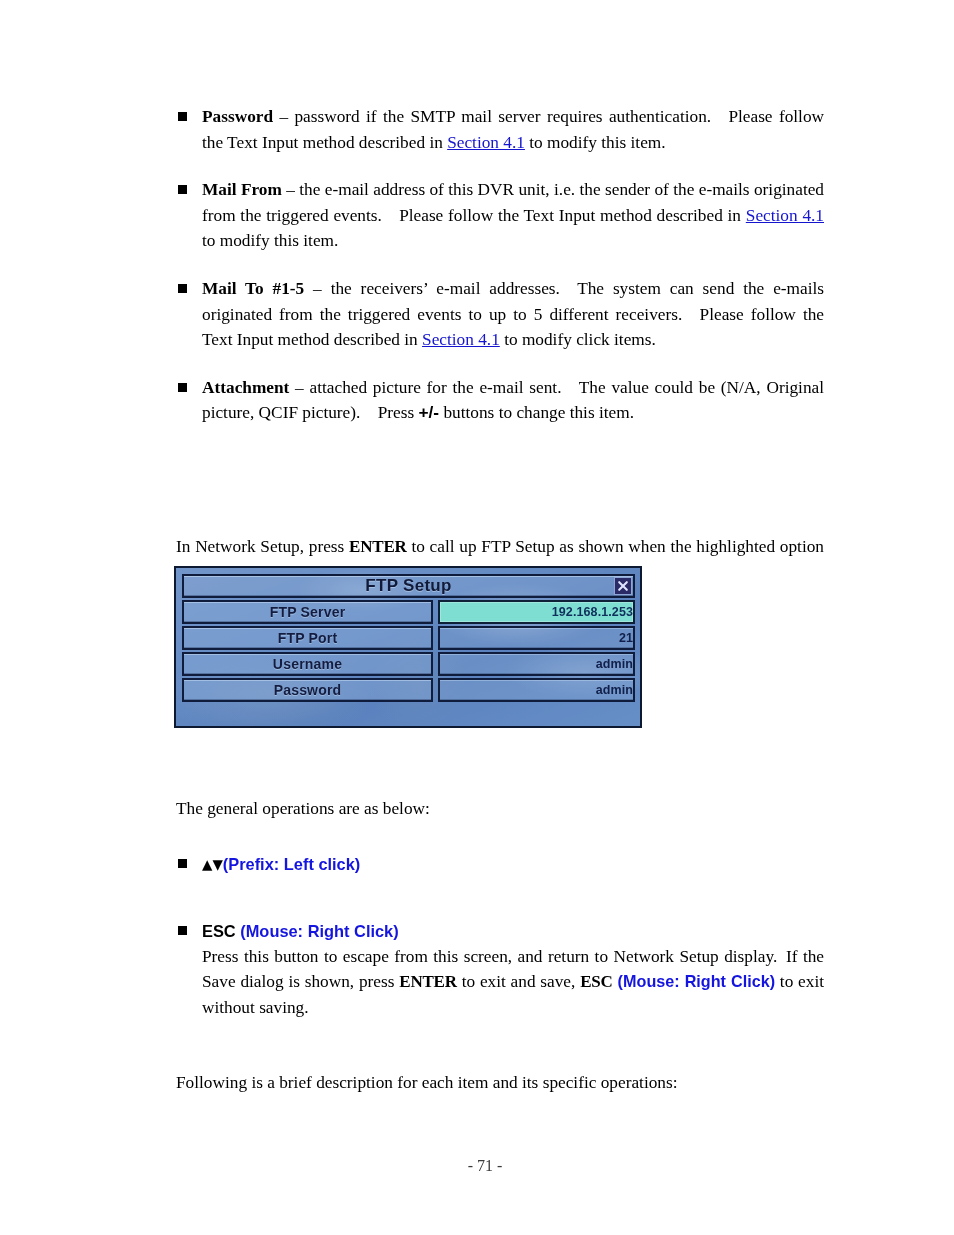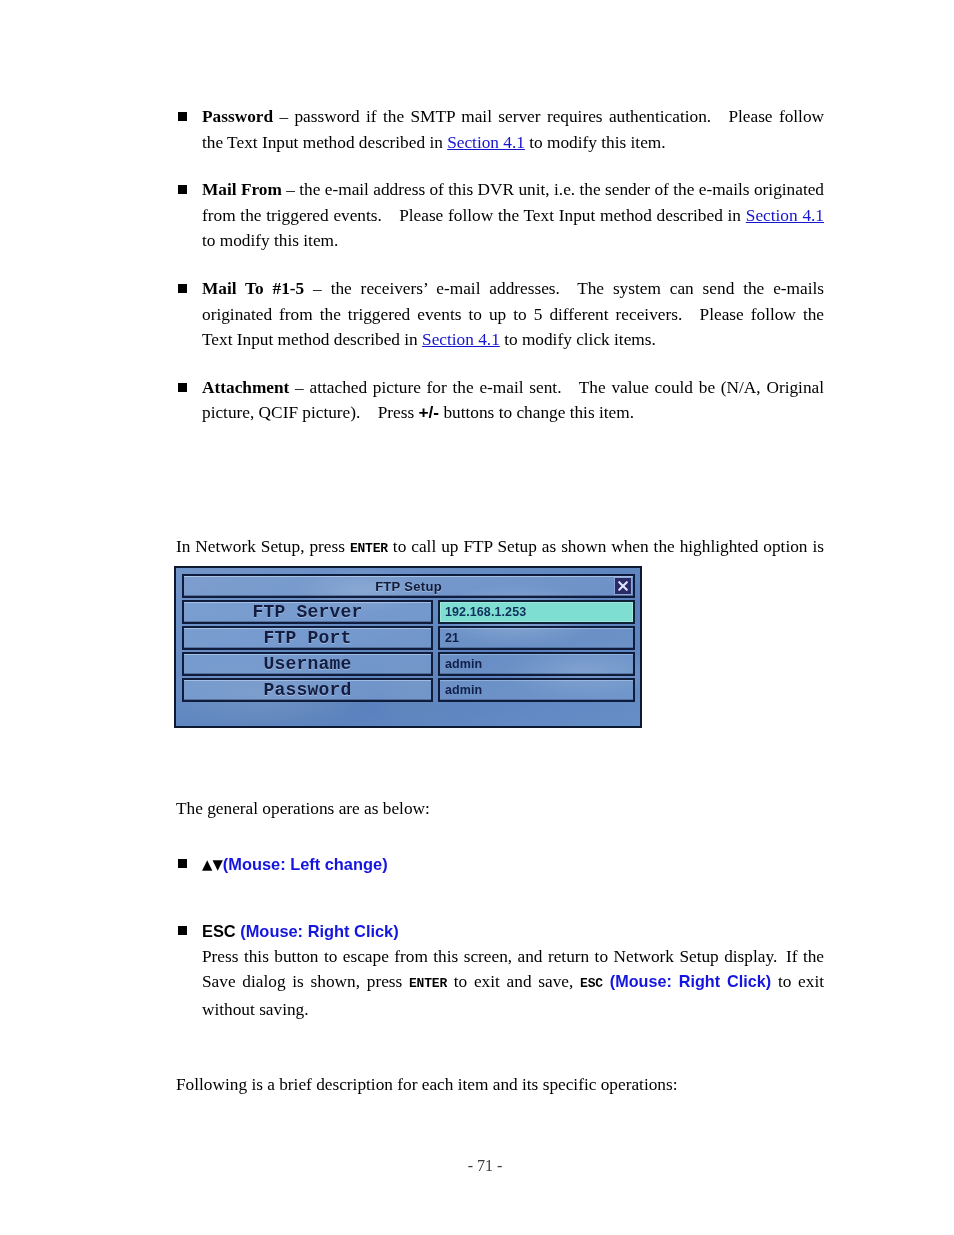--- a/index.html
+++ b/index.html
@@ -53,23 +53,23 @@
   }
   b, .b { font-weight: bold; }
 
   .link {
     color: #1515cf;
     text-decoration: underline;
   }
 
   
   .key {
-    font-family: Liberation Mono, monospace;
-    font-weight: bold;
-    font-size: 13px;
+    font-family: Liberation Serif, serif;
+    font-weight: bold;
+    font-size: 17px;
     letter-spacing: -0.2px;
   }
   .plusminus {
     font-family: "Liberation Sans", "DejaVu Sans", sans-serif;
     font-weight: bold;
   }
 
   
   .plain-para {
     font-size: 17.3px;
@@ -171,21 +171,21 @@
     box-sizing: border-box;
     background: rgba(150,180,220,0.30);
     box-shadow: inset 0 1px 0 rgba(210,228,248,0.55), inset 0 -1px 0 rgba(20,35,70,0.35);
     display: flex;
     align-items: center;
     justify-content: center;
   }
   .title-text {
     font-family: "Liberation Sans", "DejaVu Sans", sans-serif;
     font-weight: bold;
-    font-size: 13px;
+    font-size: 17px;
     color: #111a38;
     letter-spacing: 0.3px;
     text-shadow: 0 1px 0 rgba(200,220,245,0.5);
   }
   .close-btn {
     position: absolute;
     right: 1px;
     top: 1px;
     width: 18px;
     height: 18px;
@@ -202,38 +202,39 @@
     width: 251px;
     border: 2px solid #101c3c;
     box-sizing: border-box;
     background: rgba(150,182,224,0.34);
     box-shadow: inset 0 1px 0 rgba(205,226,248,0.5), inset 0 -1px 0 rgba(18,32,66,0.32);
     display: flex;
     align-items: center;
     justify-content: center;
   }
   .cell-label span {
-    font-family: Liberation Mono, monospace;
-    font-weight: bold;
-    font-size: 18px;
+    font-family: Liberation Sans, sans-serif;
+    font-weight: bold;
+    font-size: 14px;
     color: #141d40;
     letter-spacing: 0.2px;
     text-shadow: 0 1px 0 rgba(200,222,246,0.45);
   }
 
   .cell-value {
     flex: 1;
     margin-left: 5px;
     border: 2px solid #101c3c;
     box-sizing: border-box;
     background: rgba(160,190,228,0.22);
     box-shadow: inset 0 1px 0 rgba(205,226,248,0.40), inset 0 -1px 0 rgba(18,32,66,0.28);
     display: flex;
     align-items: center;
     padding-left: 5px;
+    justify-content: flex-end;
   }
   .cell-value span {
     font-family: "Liberation Sans", "DejaVu Sans", sans-serif;
     font-weight: bold;
     font-size: 12.5px;
     color: #11204a;
     letter-spacing: 0.1px;
   }
   .cell-value.selected {
     background: #7fded2;
@@ -345,21 +346,21 @@
 
 
     <div class="spacer-md"></div>
 
     <p class="plain-para">The general operations are as below:</p>
 
     <div class="spacer-md"></div>
 
     <div class="op-block">
       <span class="bullet-mark" style="top:7px;"></span>
-      <div class="op-head"><span class="arrows">▲▼</span><span class="blue">(Mouse: Left change)</span></div>
+      <div class="op-head"><span class="arrows">▲▼</span><span class="blue">(Prefix: Left click)</span></div>
     </div>
 
     <div class="spacer-sm"></div>
 
     <div class="op-block">
       <span class="bullet-mark" style="top:7px;"></span>
       <div class="op-head"><span>ESC</span><span class="blue"> (Mouse: Right Click)</span></div>
       <p class="op-body"><span>Press this button to escape from this screen, and return to Network Setup display. If the Save dialog is shown, press </span><span class="key">ENTER</span><span> to exit and save, </span><span class="key">ESC</span><span class="blue-b"> (Mouse: Right Click)</span><span> to exit without saving.</span></p>
     </div>
 

